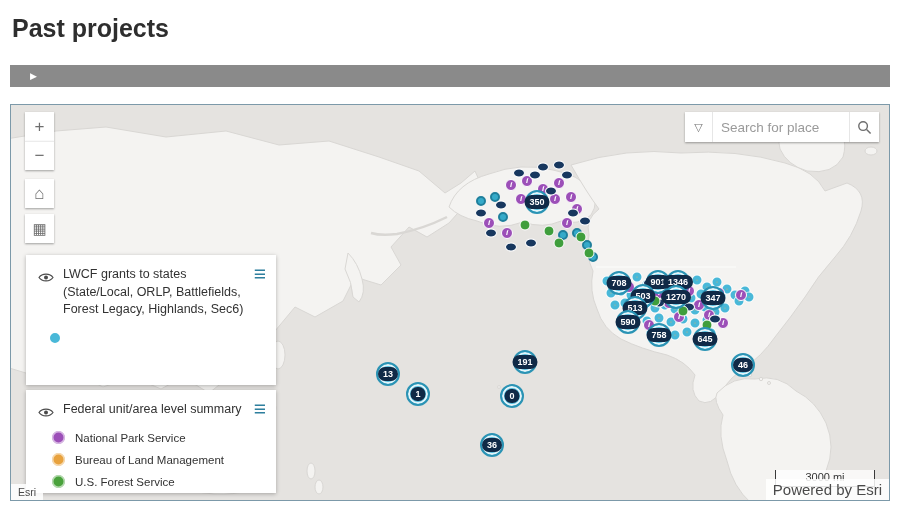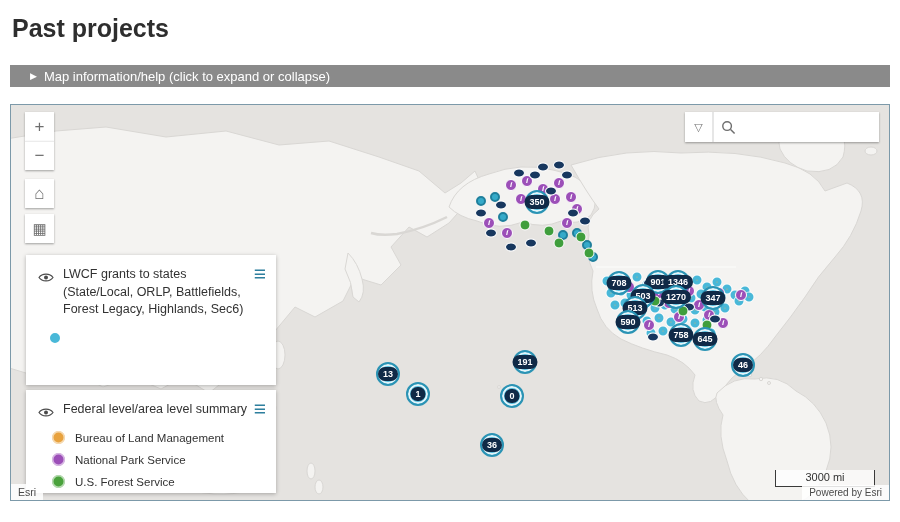--- a/index.html
+++ b/index.html
@@ -69,32 +69,31 @@
   .legend-dot { width:13px; height:13px; border-radius:50%; margin:0 10px 0 16px; flex:none;
     box-shadow:inset 0 0 0 1.5px rgba(255,255,255,.6); }
 
   
   .scalebar { position:absolute; right:14px; bottom:13px; width:100px; height:17px;
     background:rgba(255,255,255,.75); border:1px solid #3a3a3a; border-top:none;
     font-size:11px; color:#323232; text-align:center; line-height:14px; z-index:6; }
   .attr-left { position:absolute; left:0; bottom:0; background:rgba(255,255,255,.85);
     font-size:10.5px; color:#4a4a4a; padding:2px 7px; z-index:6; }
   .attr-right { position:absolute; right:0; bottom:0; background:rgba(255,255,255,.85);
-    font-size:10px; color:#4a4a4a; padding:2px 7px; z-index:7; }
+    font-size:15px; color:#4a4a4a; padding:2px 7px; z-index:7; }
 </style>
 </head>
 <body>
 
 <div class="page">
 
   <h1 class="page-title">Past projects</h1>
 
   <div class="help-bar">
     <span class="caret">▶</span>
-    <span>Map information/help (click to expand or collapse)</span>
   </div>
 
   <div class="map-wrap">
 
     <svg class="world" width="880" height="395" viewBox="0 0 880 395" preserveAspectRatio="none">
       <g fill="#f4f3f1" stroke="#d9d7d4" stroke-width="1">
         <path d="M-5,34 L45,26 L95,22 L155,32 L215,26 L268,40 L318,36 L368,52 L408,66 L434,88 L450,78 L464,66 L472,84 L454,100 L438,118 L416,132 L398,122 L380,142 L390,160 L370,180 L344,172 L332,196 L304,212 L284,202 L264,226 L234,236 L212,252 L218,272 L198,288 L172,272 L150,284 L122,272 L92,282 L60,266 L28,272 L-5,262 Z"></path>
         <path d="M58,298 Q90,290 122,300 Q152,306 182,300 Q202,297 212,305 L206,314 Q180,318 150,312 Q114,316 84,310 Q64,307 58,298 Z"></path>
         <ellipse cx="243" cy="303" rx="22" ry="9"></ellipse>
         <path d="M337,148 Q347,158 351,174 Q355,188 348,197 L342,192 Q341,177 334,164 Z"></path>
@@ -266,21 +265,21 @@
           <div class="badge">513</div>
         </div>
         <div class="cluster" style="left: 617px; top: 217px;">
           <div class="ring"></div>
           <div class="badge">590</div>
         </div>
         <div class="cluster" style="left: 702px; top: 193px;">
           <div class="ring"></div>
           <div class="badge">347</div>
         </div>
-        <div class="cluster" style="left: 670px; top: 230px;">
+        <div class="cluster" style="left: 648px; top: 230px;">
           <div class="ring"></div>
           <div class="badge">758</div>
         </div>
         <div class="cluster" style="left: 694px; top: 234px;">
           <div class="ring"></div>
           <div class="badge">645</div>
         </div>
         <div class="cluster" style="left: 732px; top: 260px;">
           <div class="ring"></div>
           <div class="badge">46</div>
@@ -317,20 +316,21 @@
       <span>⌂</span>
     </div>
     <div class="ctrl" id="basemap">
       <span style="font-size:15px">▦</span>
     </div>
 
     <div class="searchbar">
       <div class="search-drop">
         <span>▽</span>
       </div>
+      <input type="text" placeholder="Search for place" style="">
       <div class="search-btn">
         <svg width="15" height="15" viewBox="0 0 16 16">
           <circle cx="6.5" cy="6.5" r="4.6" fill="none" stroke="#6e6e6e" stroke-width="1.5"></circle>
           <line x1="10.2" y1="10.2" x2="14.5" y2="14.5" stroke="#6e6e6e" stroke-width="1.6"></line>
         </svg>
       </div>
     </div>
 
     <div class="legend-card" id="legend1">
       <div class="legend-head">
@@ -347,33 +347,33 @@
     </div>
 
     <div class="legend-card" id="legend2">
       <div class="legend-head">
         <span class="legend-eye">
           <svg width="16" height="11" viewBox="0 0 16 11">
             <path d="M1 5.5 C4 1, 12 1, 15 5.5 C12 10, 4 10, 1 5.5 Z" fill="none" stroke="#4a4a4a" stroke-width="1.2"></path>
             <circle cx="8" cy="5.5" r="2" fill="#4a4a4a"></circle>
           </svg>
         </span>
-        <span class="legend-title">Federal level/area level summary</span>
+        <span class="legend-title">Federal unit/area level summary</span>
         <span class="legend-menu">≡</span>
       </div>
       <div id="legend-items">
+          <div class="legend-row">
+            <span class="legend-dot" style="background: rgb(156, 79, 184);"></span>
+            <span>National Park Service</span>
+          </div>
           <div class="legend-row">
             <span class="legend-dot" style="background: rgb(232, 162, 62);"></span>
             <span>Bureau of Land Management</span>
           </div>
           <div class="legend-row">
-            <span class="legend-dot" style="background: rgb(156, 79, 184);"></span>
-            <span>National Park Service</span>
-          </div>
-          <div class="legend-row">
             <span class="legend-dot" style="background: rgb(74, 162, 60);"></span>
             <span>U.S. Forest Service</span>
           </div>
         </div>
     </div>
 
     <div class="scalebar">3000 mi</div>
     <div class="attr-left">Esri</div>
     <div class="attr-right">Powered by Esri</div>
 

